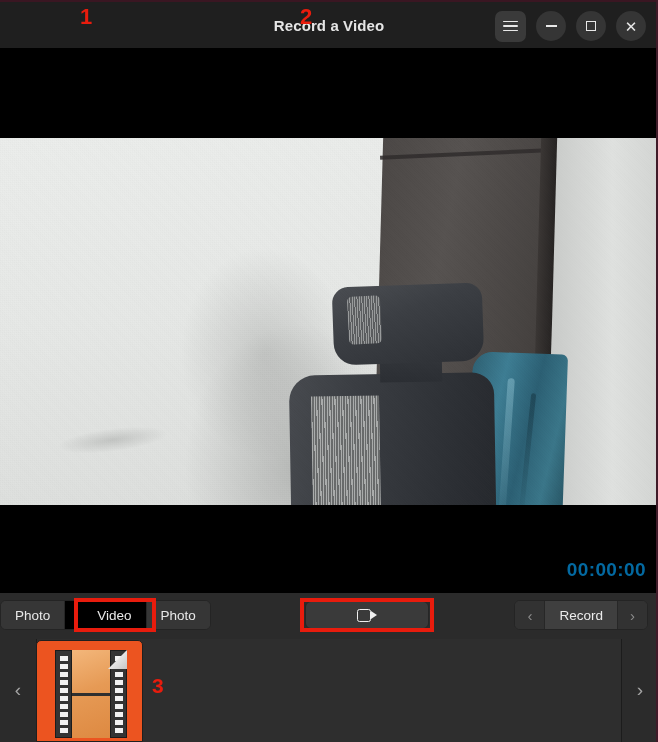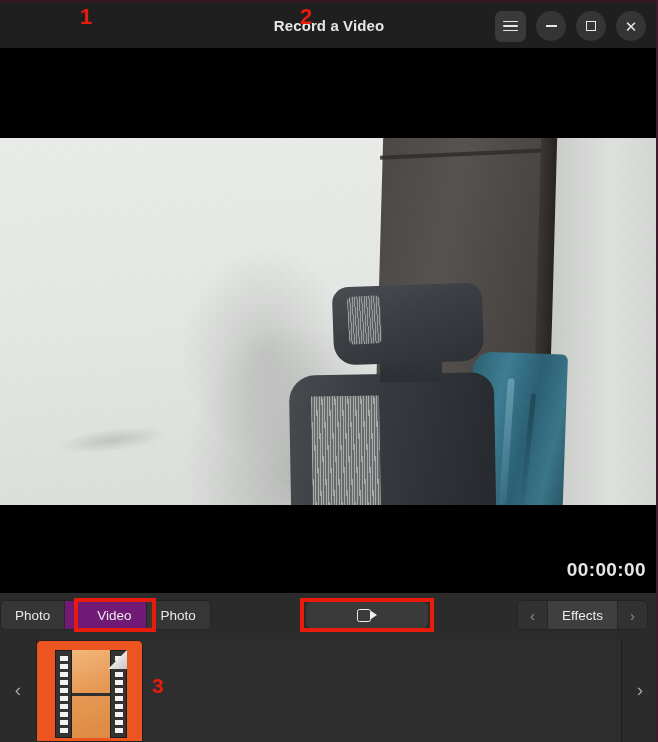--- a/index.html
+++ b/index.html
@@ -155,21 +155,21 @@
       repeating-linear-gradient(45deg, rgba(255,255,255,.06) 0 1px, rgba(0,0,0,.06) 1px 2px);
   }
 
   
   .statusrow {
     position:absolute; left:0; top:557px; width:658px; height:36px;
     background:#000;
   }
   .timer {
     position:absolute; right:12px; top:2px;
-    font-size:19px; font-weight:bold; color:#e5e5e5;
+    font-size:19px; font-weight:bold; color:#0369a1;
     letter-spacing:.4px;
   }
   .ann {
     position:absolute;
     color:#e81c0d; font-weight:bold; font-size:22px;
     line-height:1; user-select:none;
   }
   .ann-1 { left:80px; top:6px; }
   .ann-2 { left:300px; top:6px; }
   .ann-3 { left:152px; top:675px; font-size:21px; z-index:7; }
@@ -189,21 +189,21 @@
   }
   .seg-btn {
     display:flex; align-items:center; justify-content:center;
     padding:0 14px;
     font-size:13.5px; color:#e8e8e8;
     background:#363636;
     border-right:1px solid #272727;
     cursor:pointer; user-select:none; white-space:nowrap;
   }
   .seg-btn:last-child { border-right:none; }
-  .seg-btn.active { background:#701a75;padding-left:32px; }
+  .seg-btn.active { background:#000000;padding-left:32px; }
   .mode-group { position:absolute; left:0; }
 
   .record-wrap { position:absolute; left:305px; }
   .record-btn {
     width:124px; height:28px;
     background:#3a3a3a; border:1px solid #262626; border-radius:6px;
     display:flex; align-items:center; justify-content:center;
     cursor:pointer;
   }
   .cam-ico { width:20px; height:13px; position:relative; }
@@ -369,21 +369,21 @@
       <div class="record-btn">
         <span class="cam-ico">
           <span class="cam-body"></span>
           <span class="cam-lens"></span>
         </span>
       </div>
     </div>
 
     <div class="seg effects-group">
       <div class="eff-arrow">‹</div>
-      <div class="eff-label">Effects</div>
+      <div class="eff-label">Record</div>
       <div class="eff-arrow right">›</div>
     </div>
   </div>
 
   <div class="gallery">
     <div class="gal-inner"></div>
     <div class="gal-arrow left">‹</div>
     <div class="gal-arrow right">›</div>
 
     <div class="thumb">

